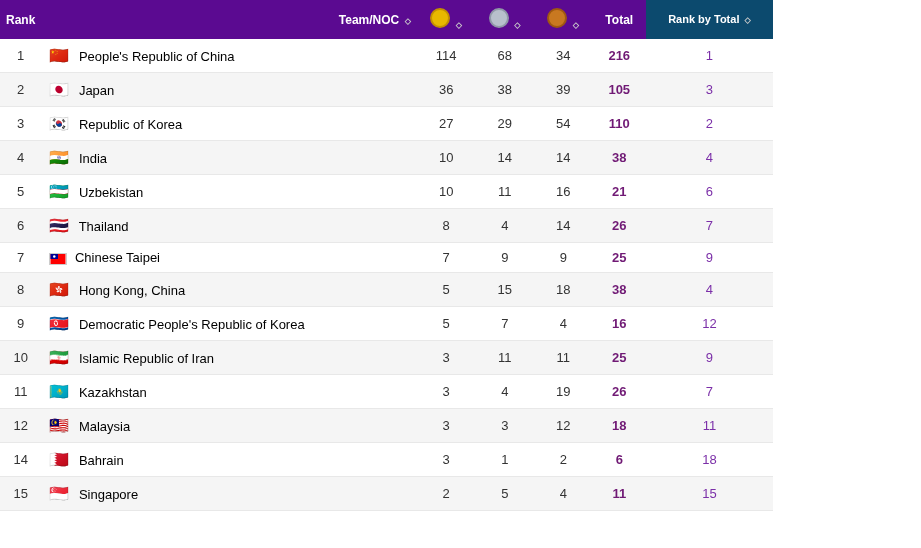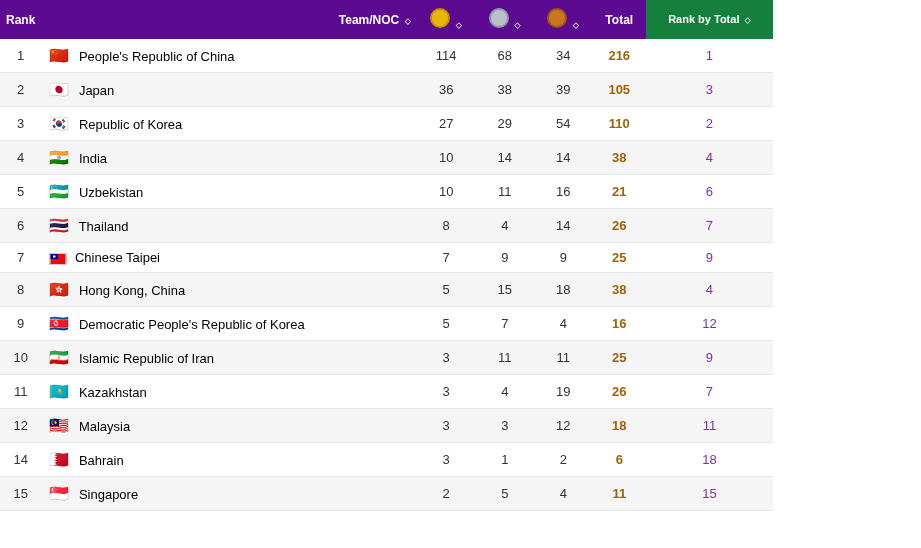--- a/index.html
+++ b/index.html
@@ -22,21 +22,21 @@
       vertical-align: middle;
       position: relative;
     }
 
     thead th.team-noc {
       text-align: right;
       padding-left: 10px;
     }
 
     thead th.rank-by-total {
-      background-color: #15803d;
+      background-color: #0c4a6e;
       color: #fff;
       font-size: 11px;
       line-height: 1.2;
     }
 
     .sort-icon {
       display: inline-block;
       font-size: 9px;
       color: #ccc;
       margin-left: 2px;
@@ -75,21 +75,21 @@
     tbody td.team-col {
       text-align: left;
       padding-left: 8px;
       font-weight: normal;
       color: #333;
       min-width: 280px;
     }
 
     tbody td.total-col {
       font-weight: bold;
-      color: #a16207;
+      color: #701a75;
     }
 
     tbody td.rank-by-total-col {
       color: #7b2fa8;
       font-weight: normal;
     }
 
     .flag-emoji {
       margin-right: 6px;
       font-size: 16px;

